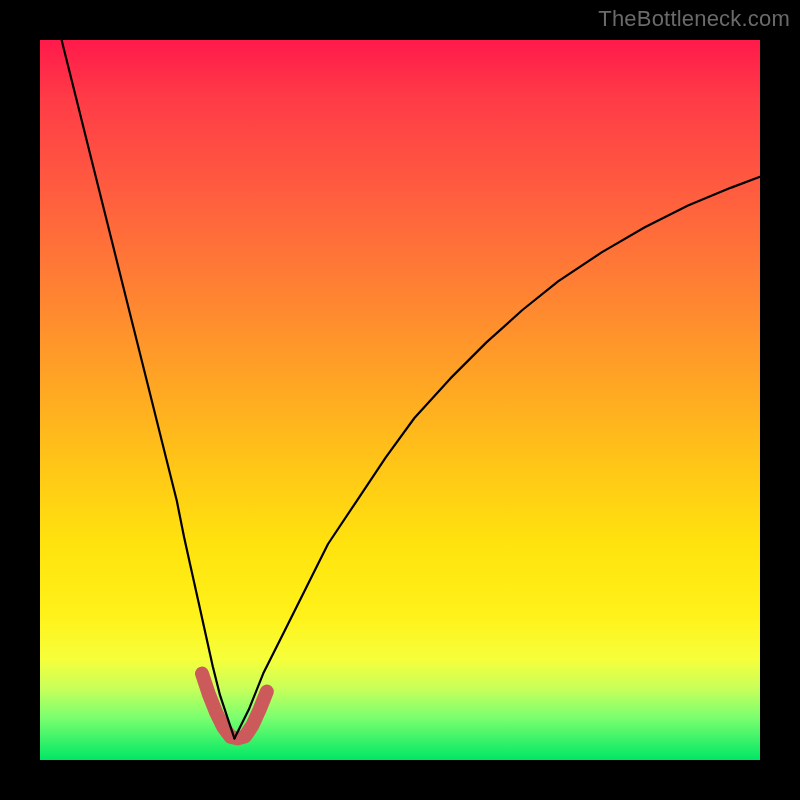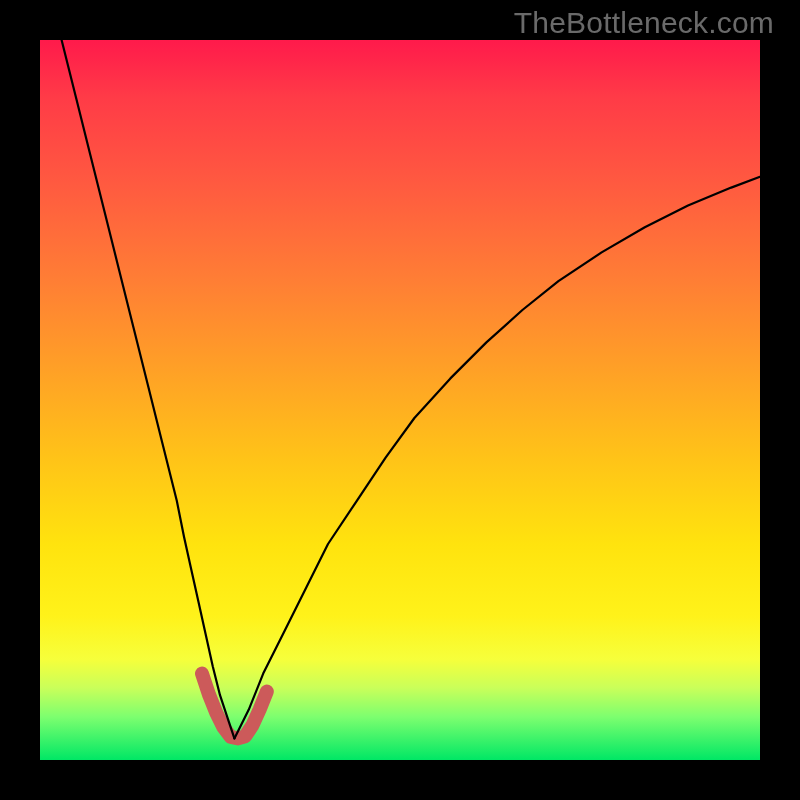--- a/index.html
+++ b/index.html
@@ -38,23 +38,23 @@
       #fff21a 80%,
       #f6ff3b 86%,
       #c9ff5a 90%,
       #7dff6f 94%,
       #00e765 100%
     );
   }
   .watermark {
     position: absolute;
     top: 6px;
-    right: 26px;
+    right: 10px;
     color: #6a6a6a;
-    font-size: 30px;
+    font-size: 22px;
     letter-spacing: 0.2px;
     user-select: none;
   }
   svg.curves {
     position: absolute;
     left: 40px;
     top: 40px;
     width: 720px;
     height: 720px;
     overflow: visible;

